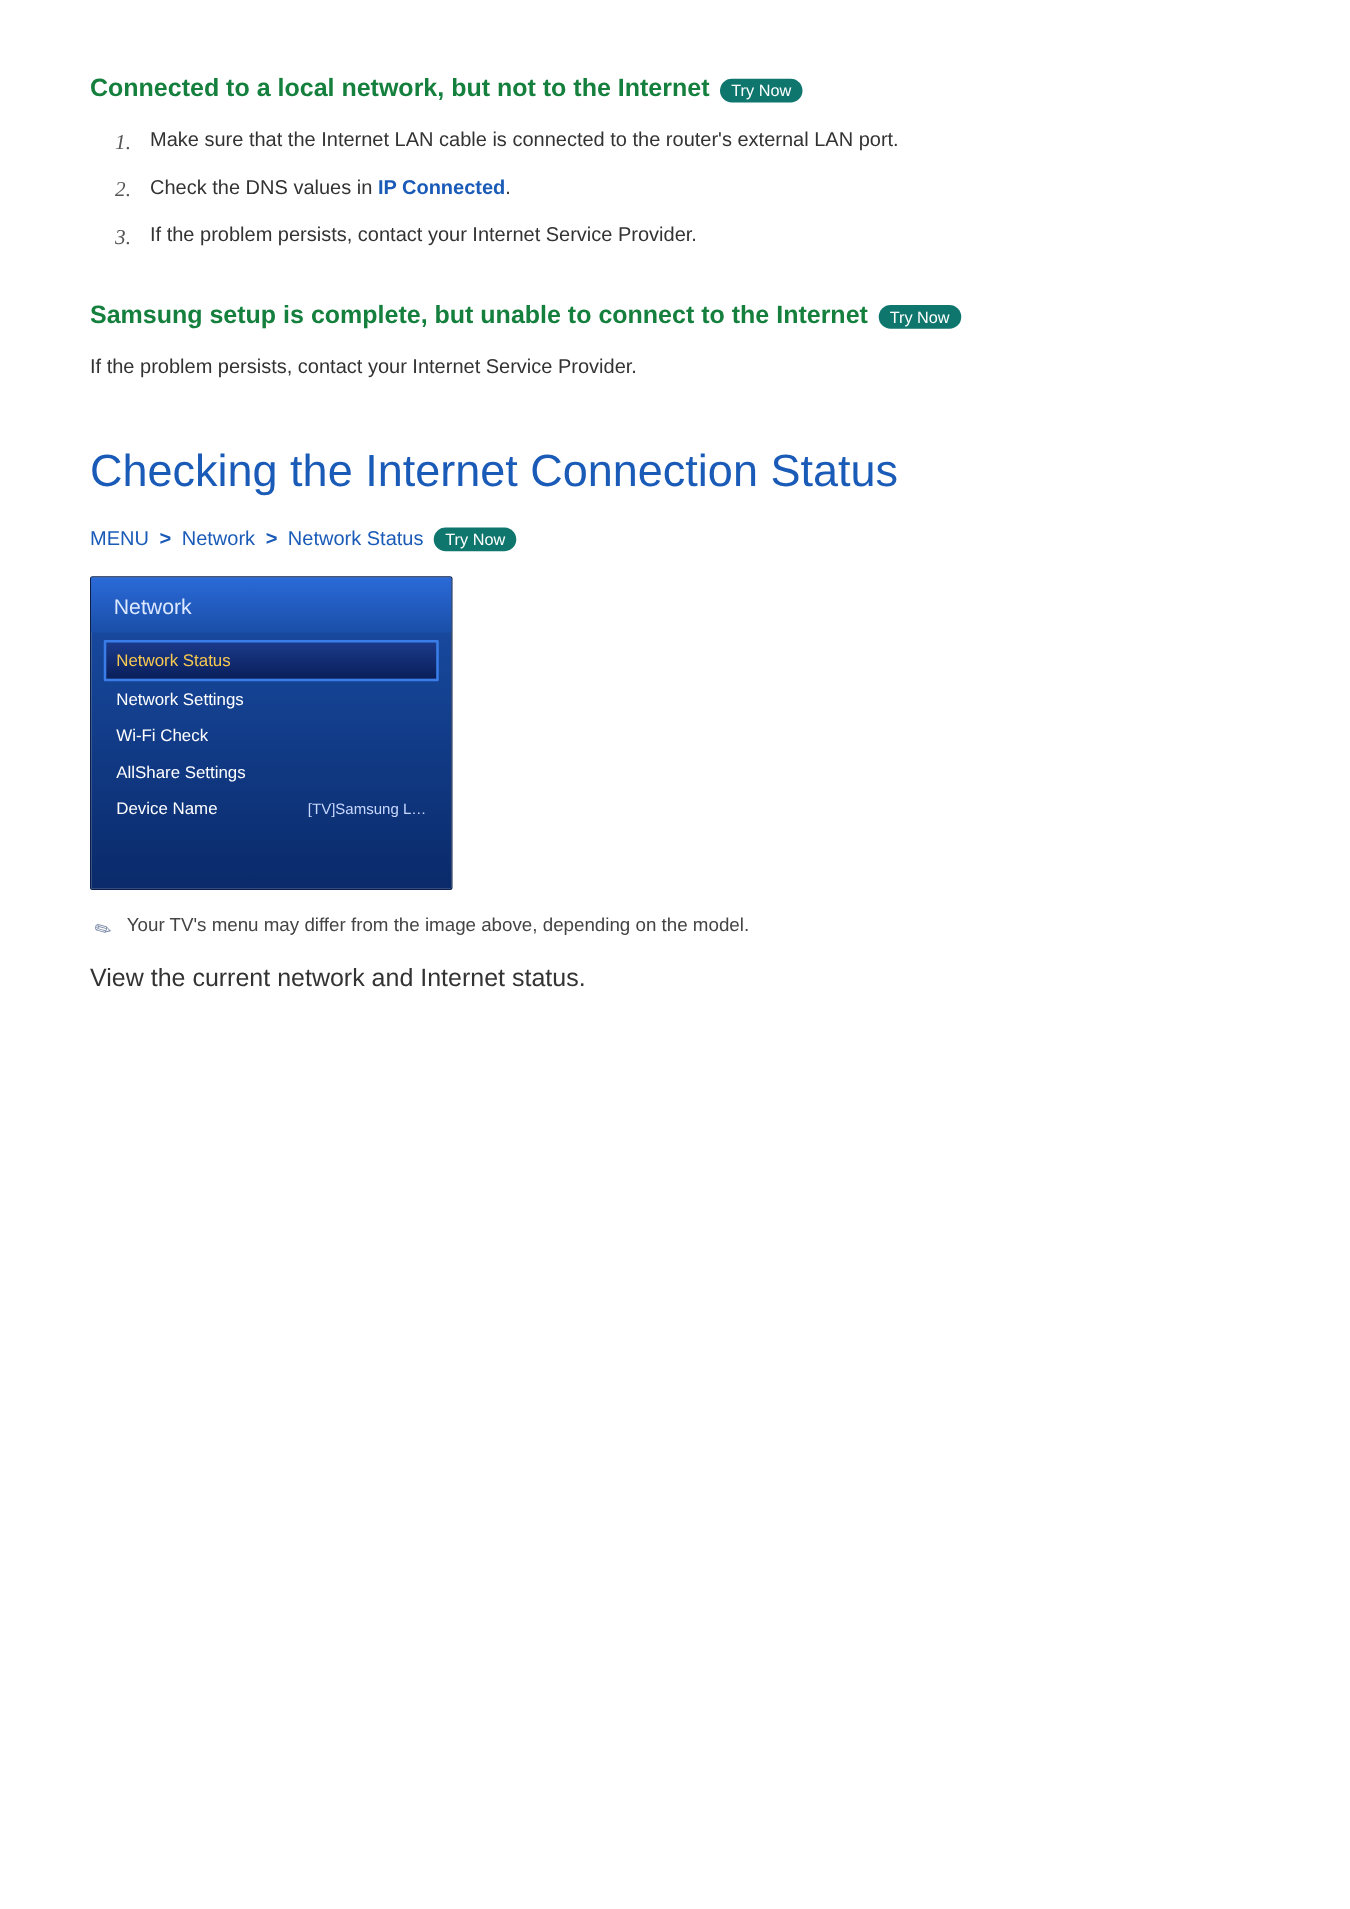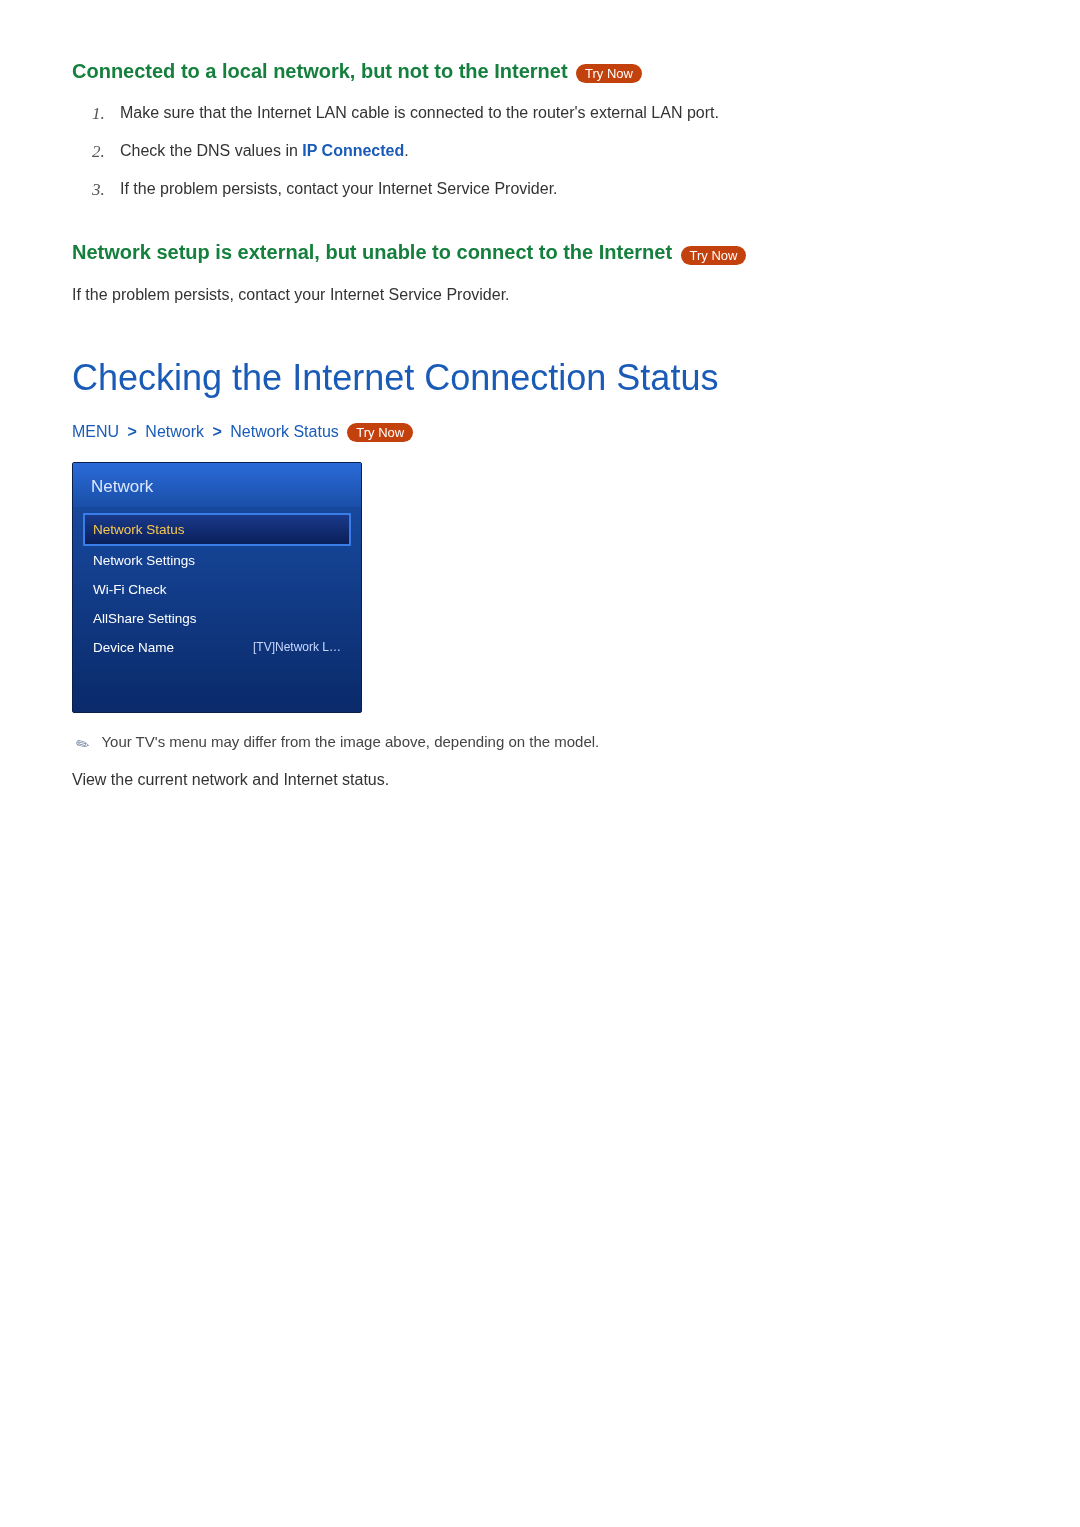--- a/index.html
+++ b/index.html
@@ -16,21 +16,21 @@
   }
   .section-title {
     color: #15803d;
     font-size: 20px;
     font-weight: bold;
     margin-bottom: 18px;
     display: inline;
   }
   .try-now {
     display: inline-block;
-    background: #c2410c;
+    background: #0f766e;
     color: #fff;
     font-size: 13px;
     padding: 2px 9px;
     border-radius: 10px;
     margin-left: 4px;
     vertical-align: middle;
     font-weight: normal;
   }
   .section-header-row {
     margin-bottom: 18px;
@@ -135,21 +135,21 @@
     color: #7a8aa8;
     font-size: 16px;
     transform: rotate(-30deg);
     margin-top: 2px;
   }
   .note-text {
     font-size: 15px;
     color: #444;
   }
   .desc-text {
-    font-size: 16px;
+    font-size: 20px;
     color: #333;
     line-height: 1.5;
   }
   .sect2 {
     margin-top: 18px;
   }
 </style>
 </head>
 <body>
 
@@ -168,21 +168,21 @@
     <span>Check the DNS values in </span><span class="bold-blue">IP Connected</span><span>.</span>
   </li>
   <li>
     <span class="num">3.</span>
     <span>If the problem persists, contact your Internet Service Provider.</span>
   </li>
 </ol>
 
 <div class="sect2">
   <div class="section-header-row">
-    <span class="section-title">Network setup is external, but unable to connect to the Internet</span>
+    <span class="section-title">Samsung setup is complete, but unable to connect to the Internet</span>
     <span class="try-now">Try Now</span>
   </div>
   <p class="plain-para">If the problem persists, contact your Internet Service Provider.</p>
 </div>
 
 <h1 class="h1-title">Checking the Internet Connection Status</h1>
 
 <div class="breadcrumb">
   <span class="bc">MENU</span>
   <span class="sep">&gt;</span>
@@ -202,21 +202,21 @@
       <span>Network Settings</span>
     </div>
     <div class="menu-item">
       <span>Wi-Fi Check</span>
     </div>
     <div class="menu-item">
       <span>AllShare Settings</span>
     </div>
     <div class="menu-item">
       <span>Device Name</span>
-      <span class="value">[TV]Network L…</span>
+      <span class="value">[TV]Samsung L…</span>
     </div>
   </div>
 </div>
 
 <div class="note-row">
   <span class="note-icon">✎</span>
   <span class="note-text">Your TV's menu may differ from the image above, depending on the model.</span>
 </div>
 
 <p class="desc-text">View the current network and Internet status.</p>

